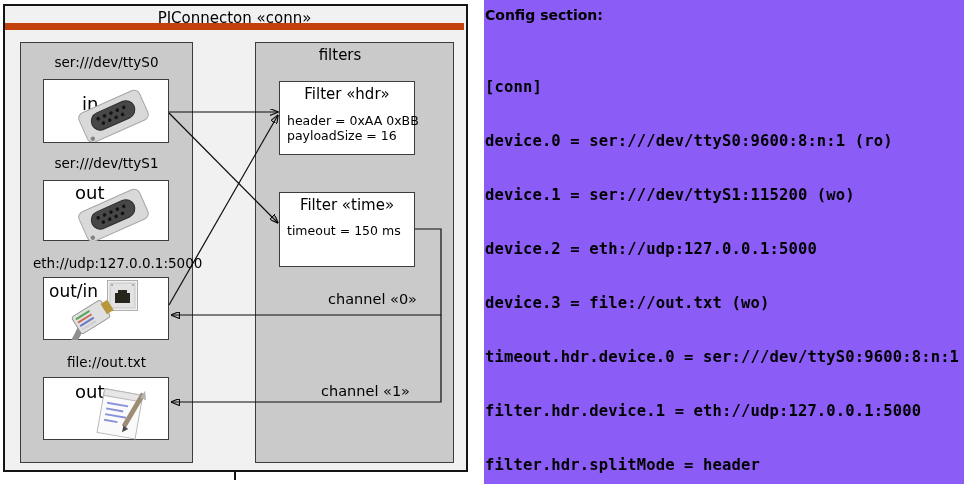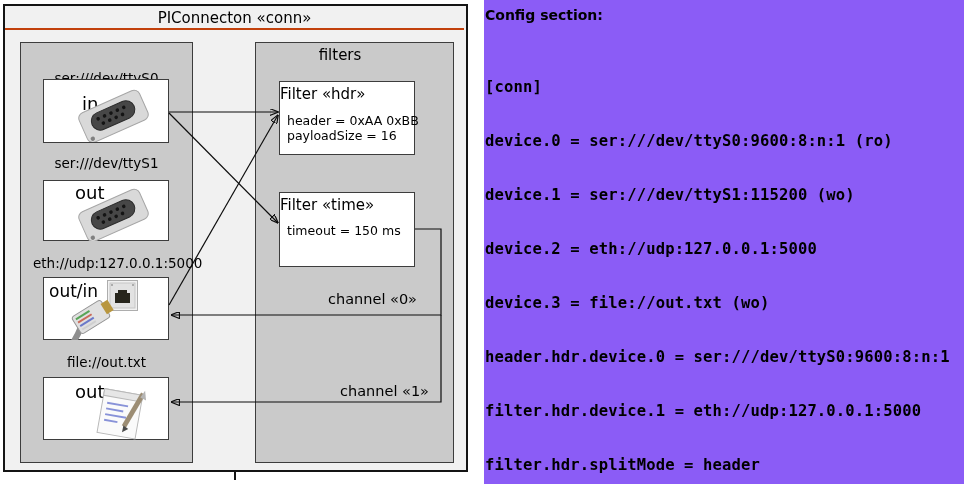--- a/index.html
+++ b/index.html
@@ -4,33 +4,33 @@
 <style>
   html,body{margin:0;padding:0;background:#ffffff;}
   body{width:964px;height:484px;position:relative;overflow:hidden;
        font-family:"DejaVu Sans",sans-serif;color:#000;}
   .abs{position:absolute;box-sizing:border-box;}
   .stage{position:absolute;left:0;top:0;width:964px;height:484px;}
 
   
   .outer{left:3px;top:4px;width:465px;height:468px;background:#f1f1f1;border:2px solid #141414;}
   .outer-title{left:5px;top:6px;width:459px;height:24px;line-height:24px;text-align:center;
-               font-size:15px;border-bottom:2px solid #c2410c;}
+               font-size:15px;border-bottom:7px solid #c2410c;}
 
   .panel{background:#cacaca;border:1px solid #3d3d3d;}
   .devices-panel{left:20px;top:42px;width:173px;height:421px;}
   .filters-panel{left:255px;top:42px;width:199px;height:421px;}
   .filters-title{left:255px;top:46px;width:162px;text-align:center;font-size:15px;padding-left:8px;}
 
   .dev-label{left:20px;width:173px;text-align:center;font-size:13.5px;white-space:nowrap;}
   .dev-box{left:43px;width:126px;background:#fff;border:1px solid #3d3d3d;}
   .dir{position:absolute;font-size:18px;line-height:1.1;}
 
   .filter-box{left:279px;width:136px;background:#fff;border:1px solid #3d3d3d;}
-  .filter-title{position:absolute;left:0;top:3px;width:100%;text-align:left;font-size:15px;}
+  .filter-title{position:absolute;left:0;top:3px;width:100%;text-align:center;font-size:15px;}
   .filter-params{position:absolute;left:7px;font-size:12.5px;line-height:15px;white-space:nowrap;}
 
   .chan{font-size:14.5px;text-align:right;white-space:nowrap;}
 
   .wires{position:absolute;left:0;top:0;pointer-events:none;}
   .wires path, .wires line{stroke:#0d0d0d;stroke-width:1.2;fill:none;}
 
   .tick{left:234px;top:471px;width:2px;height:9px;background:#141414;}
 
   
@@ -47,21 +47,21 @@
 
 <div class="stage">
 
   <div class="abs outer"></div>
   <div class="abs outer-title">PIConnecton «conn»</div>
 
   <div class="abs panel devices-panel"></div>
   <div class="abs panel filters-panel"></div>
   <div class="abs filters-title">filters</div>
 
-  <div class="abs dev-label" style="top:54px;margin-top:16px;">ser:///dev/ttyS0</div>
+  <div class="abs dev-label" style="top:54px;">ser:///dev/ttyS0</div>
   <div class="abs dev-box" style="top:79px;height:64px;">
     <span class="dir" style="left:38px;top:14px;">in</span>
     <svg class="abs" style="left:22px;top:8px;" width="96" height="54" viewBox="0 0 96 54">
       <g transform="rotate(-24 48 27)">
         <path d="M10 48 Q16 44 20 40" stroke="#8f8f8f" stroke-width="5" fill="none"></path>
         <rect x="14" y="12" width="66" height="32" rx="6" fill="#d9d9d9" stroke="#a6a6a6"></rect>
         <rect x="24" y="18" width="46" height="18" rx="9" fill="#474747" stroke="#2b2b2b"></rect>
         <g fill="#141414">
           <circle cx="32" cy="24" r="1.8"></circle>
             <circle cx="39" cy="24" r="1.8"></circle>
@@ -158,21 +158,21 @@
   </div>
 
   <div class="abs filter-box" style="top:192px;height:75px;">
     <div class="filter-title">Filter «time»</div>
     <div class="filter-params" style="top:30px;">
       <div>timeout = 150 ms</div>
     </div>
   </div>
 
   <div class="abs chan" style="left:280px;top:291px;width:137px;">channel «0»</div>
-  <div class="abs chan" style="left:292px;top:383px;width:137px;">channel «1»</div>
+  <div class="abs chan" style="left:273px;top:383px;width:137px;">channel «1»</div>
 
   <svg class="wires" width="482" height="484" viewBox="0 0 482 484">
     <defs>
       <marker id="ah" markerWidth="9" markerHeight="7" refX="8.5" refY="3.5" orient="auto" markerUnits="userSpaceOnUse">
         <path d="M0 0 L9 3.5 L0 7 z" fill="#0d0d0d" stroke="none"></path>
       </marker>
     </defs>
     <line x1="169" y1="112" x2="278" y2="112" marker-end="url(#ah)"></line>
     <line x1="169" y1="113" x2="278" y2="223" marker-end="url(#ah)"></line>
     <line x1="169" y1="305" x2="278" y2="115" marker-end="url(#ah)"></line>
@@ -183,21 +183,21 @@
   <div class="abs tick"></div>
 
   <div class="abs config">
     <div class="config-heading">Config section:</div>
     <div class="config-lines">
       <div>[conn]</div>
       <div>device.0 = ser:///dev/ttyS0:9600:8:n:1 (ro)</div>
       <div>device.1 = ser:///dev/ttyS1:115200 (wo)</div>
       <div>device.2 = eth://udp:127.0.0.1:5000</div>
       <div>device.3 = file://out.txt (wo)</div>
-      <div>header.hdr.device.0 = ser:///dev/ttyS0:9600:8:n:1</div>
+      <div>timeout.hdr.device.0 = ser:///dev/ttyS0:9600:8:n:1</div>
       <div>filter.hdr.device.1 = eth://udp:127.0.0.1:5000</div>
       <div>filter.hdr.splitMode = header</div>
       
       
       
       
       
       
       
       

